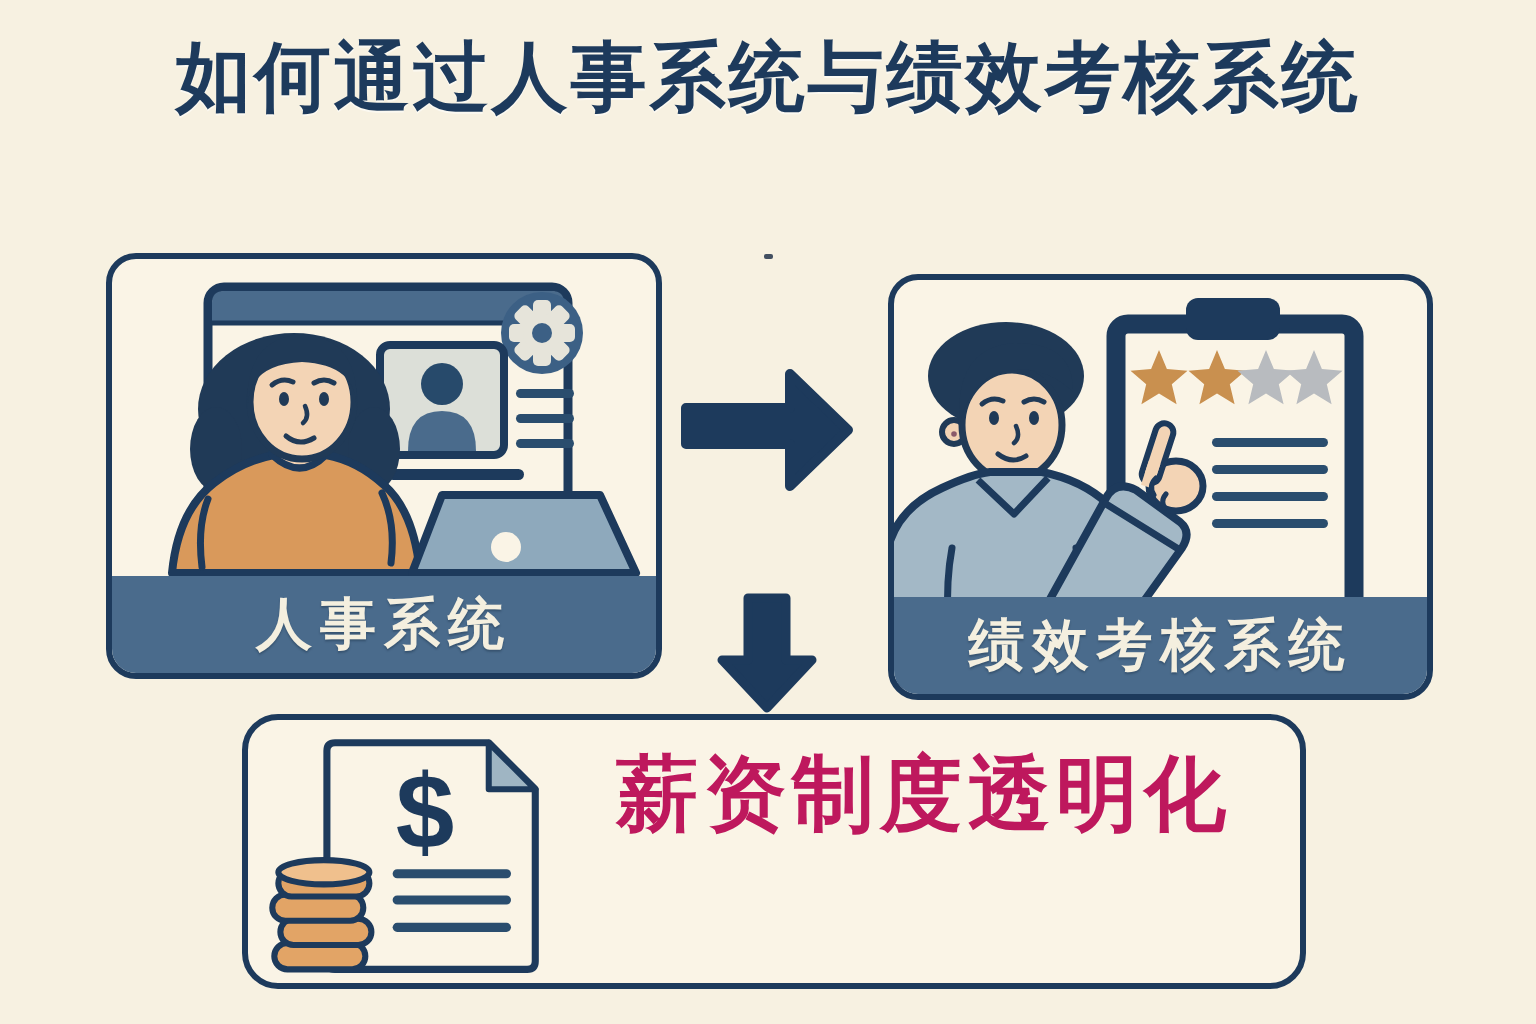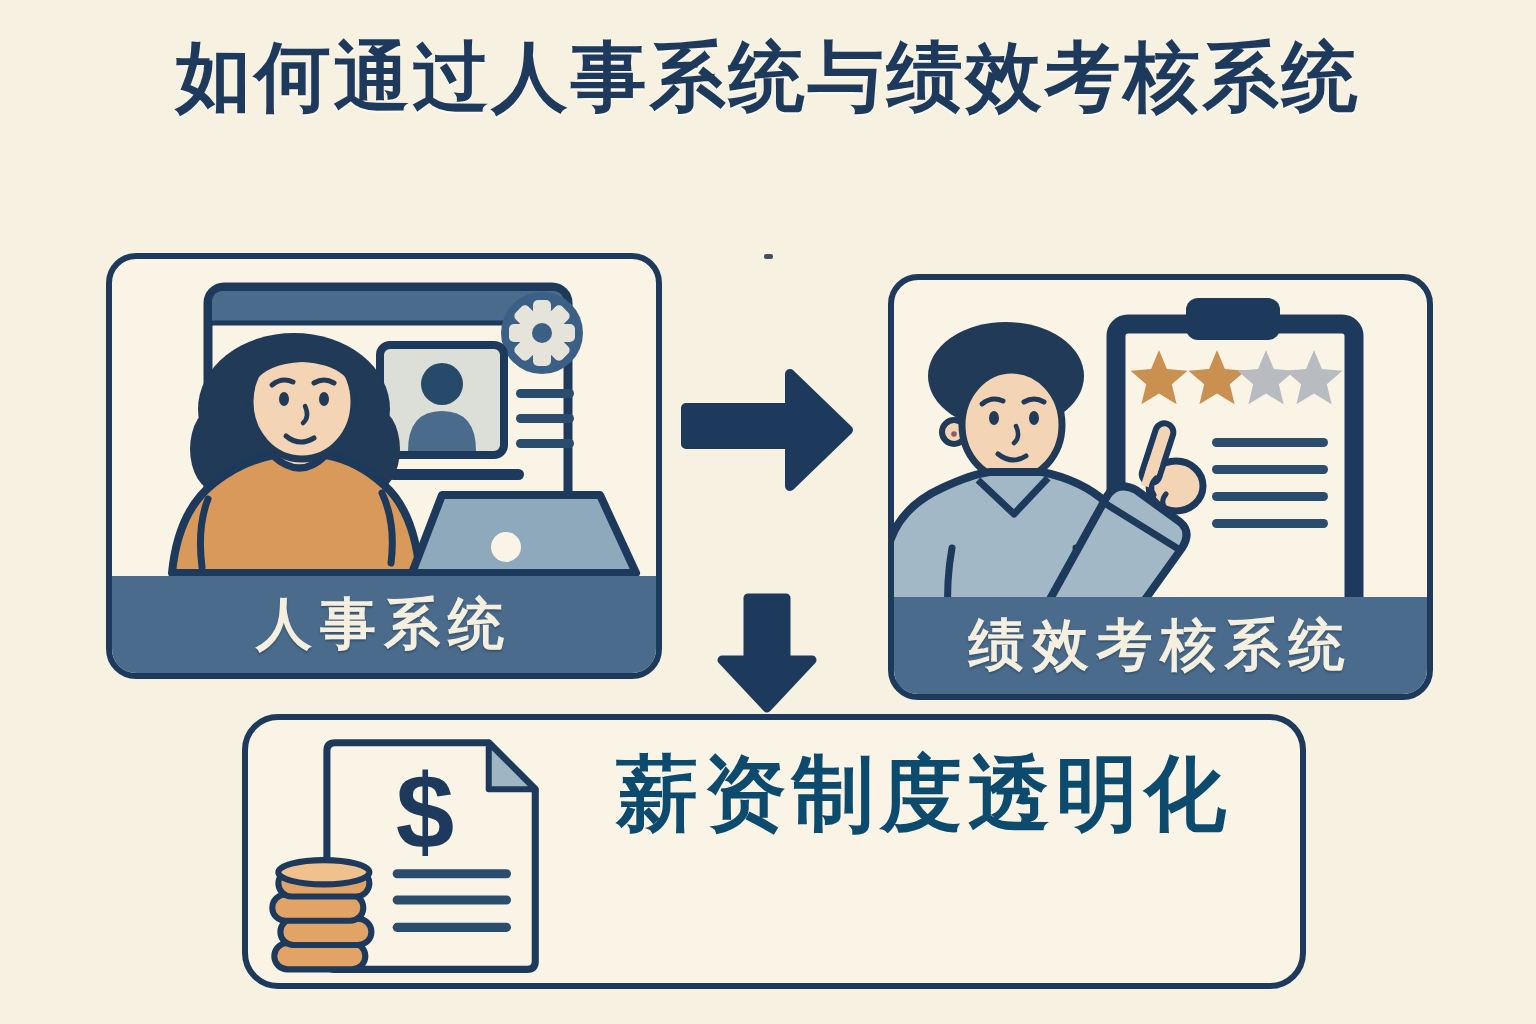--- a/index.html
+++ b/index.html
@@ -31,21 +31,21 @@
     text-shadow:0 2px 2px rgba(20,40,60,.35);
   }
   
   .arrow{position:absolute;}
   .arrow-right{left:678px;top:366px;}
   .arrow-down{left:714px;top:590px;}
   
   .card.result{left:242px;top:714px;width:1052px;height:263px;border-radius:36px;}
   .result-text{
     position:absolute;left:368px;top:22px;
-    color:#0c4a6e;font-weight:900;font-size:82px;line-height:1.26;letter-spacing:6px;
+    color:#be185d;font-weight:900;font-size:82px;line-height:1.26;letter-spacing:6px;
   }
   .result-text span{display:block;}
   
   .stray-dot{position:absolute;left:764px;top:254px;width:9px;height:5px;
     background:#23344a;border-radius:2px;opacity:.85;}
 </style>
 </head>
 <body>
 
 <div class="canvas">

